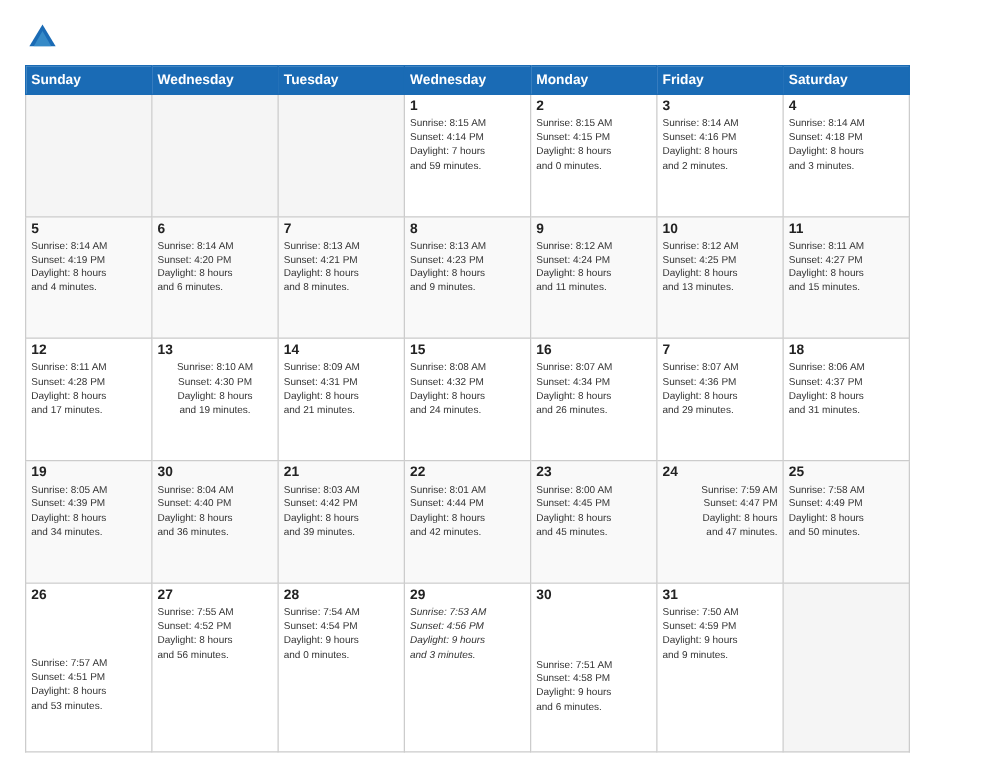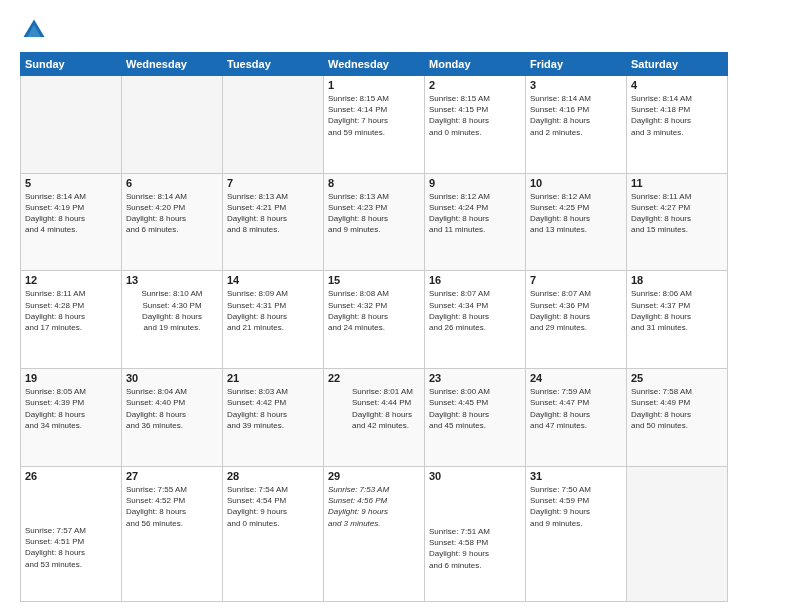--- a/index.html
+++ b/index.html
@@ -293,35 +293,35 @@
           </td>
           <td>
             <span class="day-num">21</span>
             <div class="day-info" style="white-space: pre-line;">Sunrise: 8:03 AM
 Sunset: 4:42 PM
 Daylight: 8 hours
 and 39 minutes.</div>
           </td>
           <td>
             <span class="day-num">22</span>
-            <div class="day-info" style="white-space: pre-line; margin-left: 24px;">Sunrise: 8:01 AM
+            <div class="day-info" style="white-space: pre-line;">Sunrise: 8:01 AM
 Sunset: 4:44 PM
 Daylight: 8 hours
 and 42 minutes.</div>
           </td>
           <td>
             <span class="day-num">23</span>
             <div class="day-info" style="white-space: pre-line;">Sunrise: 8:00 AM
 Sunset: 4:45 PM
 Daylight: 8 hours
 and 45 minutes.</div>
           </td>
           <td>
             <span class="day-num">24</span>
-            <div class="day-info" style="white-space: pre-line;">Sunrise: 7:59 AM
+            <div class="day-info" style="white-space: pre-line; text-align: right;">Sunrise: 7:59 AM
 Sunset: 4:47 PM
 Daylight: 8 hours
 and 47 minutes.</div>
           </td>
           <td>
             <span class="day-num">25</span>
             <div class="day-info" style="white-space: pre-line;">Sunrise: 7:58 AM
 Sunset: 4:49 PM
 Daylight: 8 hours
 and 50 minutes.</div>

